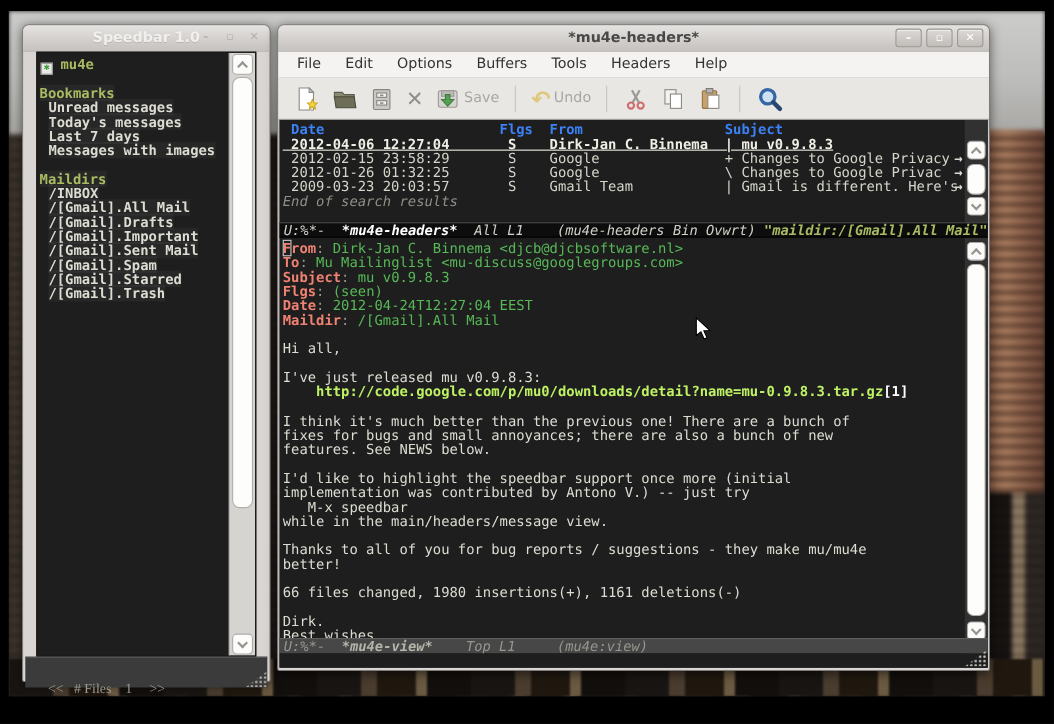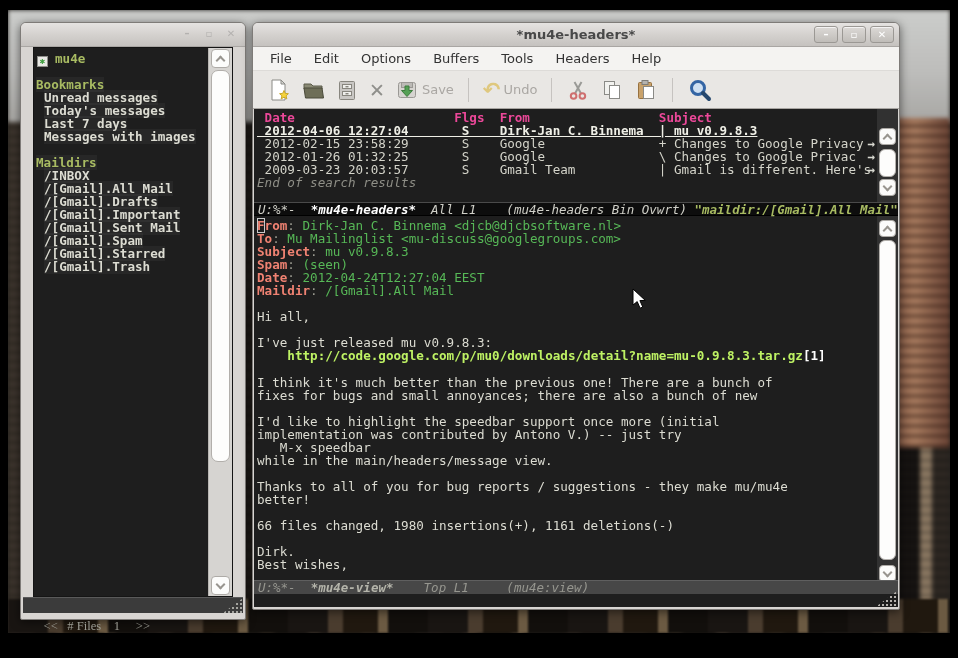--- a/index.html
+++ b/index.html
@@ -50,41 +50,41 @@
   .sb-item .sb-text,.sb-hdr .sb-text{background:rgba(255,255,255,.045);}
   .sb-icon{display:inline-block;width:11px;height:11px;margin:0 7px 0 1px;background:#e9e9e5;border:1px solid #8f8f8b;
     color:#3f9e3f;font-size:9px;line-height:9px;text-align:center;vertical-align:-1px;font-weight:bold;}
   .sb-scroll{position:absolute;right:0;top:0;bottom:0;width:24px;background:#d6d4d1;border-left:1px solid #b9b6b3;}
   .sbtn{position:absolute;left:2px;width:19px;height:19px;background:#fcfcfb;border:1px solid #aeaba7;border-radius:4px;}
   .sb-up{top:1px;} .sb-down{bottom:1px;}
   .sb-thumb{position:absolute;left:2px;top:22px;width:19px;height:392px;background:#fdfdfc;border:1px solid #b2afab;border-radius:7px;}
   .chev{display:block;width:7px;height:7px;border-left:2px solid #98958f;border-top:2px solid #98958f;}
   .chev.up{transform:rotate(45deg);margin:7px auto 0;}
   .chev.down{transform:rotate(225deg);margin:4px auto 0;}
-  .sb-status{position:relative;height:16px;margin:0 2px 2px;background:#3b3b3b;border-top:1px solid #5a5a5a;
+  .sb-status{position:relative;height:28px;margin:0 2px 2px;background:#3b3b3b;border-top:1px solid #5a5a5a;
     font-family:Liberation Serif, serif;font-size:12.6px;color:#9c9c94;line-height:19px;padding-left:8px;white-space:pre;}
 
   
   .em{left:252px;top:22px;width:648px;height:588px;}
   .menubar{display:flex;align-items:center;height:24px;background:#f4f3f1;border-bottom:1px solid #dddbd8;padding-left:6px;text-align:center;}
   .menu-item{font-size:13px;color:#333;padding:0 11px;line-height:23px;}
   .toolbar{position:relative;display:flex;align-items:center;height:38px;background:#e9e7e4;border-bottom:1px solid #a8a5a1;padding-left:12px;gap:6px;}
   .tbtn{display:flex;align-items:center;gap:3px;padding:2px;border-radius:3px;}
   .tbtn svg{display:block;}
   .tlabel{font-size:13px;color:#aaa7a3;}
   .tsep{width:1px;height:24px;background:#c6c3c0;margin:0 6px;}
   .tglyph{font-size:19px;line-height:22px;color:#8f8f8b;font-weight:bold;}
   .tglyph.undo{color:#dfc87e;font-size:21px;}
 
   .buffer{position:relative;height:498px;margin:0 1px 1px;background:#1e1e1e;overflow:hidden;
     font-family:"DejaVu Sans Mono","Liberation Mono",monospace;font-size:12.6px;}
   .buffer pre{font-family:inherit;font-size:inherit;}
 
   .hpane{position:relative;height:93px;width:calc(100% - 21px);padding:2px 0 0 3px;overflow:hidden;}
-  .colheader{color:#ec4899;font-weight:bold;line-height:13px;white-space:pre;}
+  .colheader{color:#3b82f6;font-weight:bold;line-height:13px;white-space:pre;}
   .hrow{position:relative;height:13px;color:#d4d4ca;}
   .htext{line-height:13px;white-space:pre;}
   .hrow.selected{color:#efefe6;}
   .hrow.selected .htext{font-weight:bold;text-decoration:underline;}
   .trunc{position:absolute;right:2px;top:0;line-height:13px;color:#d8d8d0;font-weight:bold;}
   .endline{color:#8f8f87;line-height:13px;white-space:pre;font-style:italic;}
 
   .modeline{position:relative;z-index:2;height:14px;line-height:13px;padding-left:4px;white-space:pre;font-size:12.5px;font-style:italic;}
   .modeline.active{background:#0d0d0d;border-top:1px solid #4a4a4a;border-bottom:1px solid #000;}
   .modeline.inactive{background:#474747;border-top:1px solid #5f5f5f;}
@@ -122,20 +122,21 @@
 
 <div class="photo">
   <div class="ph-b"></div>
   <div class="ph-sky"></div>
   <div class="ph-right"></div>
   <div class="ph-bottom"></div>
 </div>
 
 <section class="win sb">
   <div class="titlebar">
+    <span class="title inactive">Speedbar 1.0</span>
     <span class="wbtns flat">
       <span class="wb">–</span>
       <span class="wb">▫</span>
       <span class="wb">✕</span>
     </span>
   </div>
   <div class="sb-body">
     <div class="sb-list" id="sb-list">
 
     <div class="sb-line sb-root"><span class="sb-icon">✱</span><span class="sb-text">mu4e</span></div>
@@ -288,31 +289,32 @@
       <pre class="endline">End of search results</pre>
     </div>
 
     <div class="modeline active mono" id="hmodeline"><span class="seg-ml">U:%*-  </span><span class="seg-mlb">*mu4e-headers*</span><span class="seg-ml">  All L1    </span><span class="seg-ml">(mu4e-headers Bin Ovwrt) </span><span class="seg-mlg">"maildir:/[Gmail].All Mail"</span></div>
 
     <div class="vpane" id="vlines">
 
     <pre class="vline"><span class="seg-cur">F</span><span class="seg-k">rom</span><span class="seg-p">: </span><span class="seg-v">Dirk-Jan C. Binnema &lt;djcb@djcbsoftware.nl&gt;</span></pre>
         <pre class="vline"><span class="seg-k">To</span><span class="seg-p">: </span><span class="seg-v">Mu Mailinglist &lt;mu-discuss@googlegroups.com&gt;</span></pre>
         <pre class="vline"><span class="seg-k">Subject</span><span class="seg-p">: </span><span class="seg-v">mu v0.9.8.3</span></pre>
-        <pre class="vline"><span class="seg-k">Spam</span><span class="seg-p">: </span><span class="seg-v">(seen)</span></pre>
+        <pre class="vline"><span class="seg-k">Flgs</span><span class="seg-p">: </span><span class="seg-v">(seen)</span></pre>
         <pre class="vline"><span class="seg-k">Date</span><span class="seg-p">: </span><span class="seg-v">2012-04-24T12:27:04 EEST</span></pre>
         <pre class="vline"><span class="seg-k">Maildir</span><span class="seg-p">: </span><span class="seg-v">/[Gmail].All Mail</span></pre>
         <pre class="vline">&nbsp;</pre>
         <pre class="vline"><span class="seg-w">Hi all,</span></pre>
         <pre class="vline">&nbsp;</pre>
         <pre class="vline"><span class="seg-w">I've just released mu v0.9.8.3:</span></pre>
         <pre class="vline"><span class="seg-w">    </span><span class="seg-l">http://code.google.com/p/mu0/downloads/detail?name=mu-0.9.8.3.tar.gz</span><span class="seg-b">[1]</span></pre>
         <pre class="vline">&nbsp;</pre>
         <pre class="vline"><span class="seg-w">I think it's much better than the previous one! There are a bunch of</span></pre>
         <pre class="vline"><span class="seg-w">fixes for bugs and small annoyances; there are also a bunch of new</span></pre>
+        <pre class="vline"><span class="seg-w">features. See NEWS below.</span></pre>
         <pre class="vline">&nbsp;</pre>
         <pre class="vline"><span class="seg-w">I'd like to highlight the speedbar support once more (initial</span></pre>
         <pre class="vline"><span class="seg-w">implementation was contributed by Antono V.) -- just try</span></pre>
         <pre class="vline"><span class="seg-w">   M-x speedbar</span></pre>
         <pre class="vline"><span class="seg-w">while in the main/headers/message view.</span></pre>
         <pre class="vline">&nbsp;</pre>
         <pre class="vline"><span class="seg-w">Thanks to all of you for bug reports / suggestions - they make mu/mu4e</span></pre>
         <pre class="vline"><span class="seg-w">better!</span></pre>
         <pre class="vline">&nbsp;</pre>
         <pre class="vline"><span class="seg-w">66 files changed, 1980 insertions(+), 1161 deletions(-)</span></pre>

